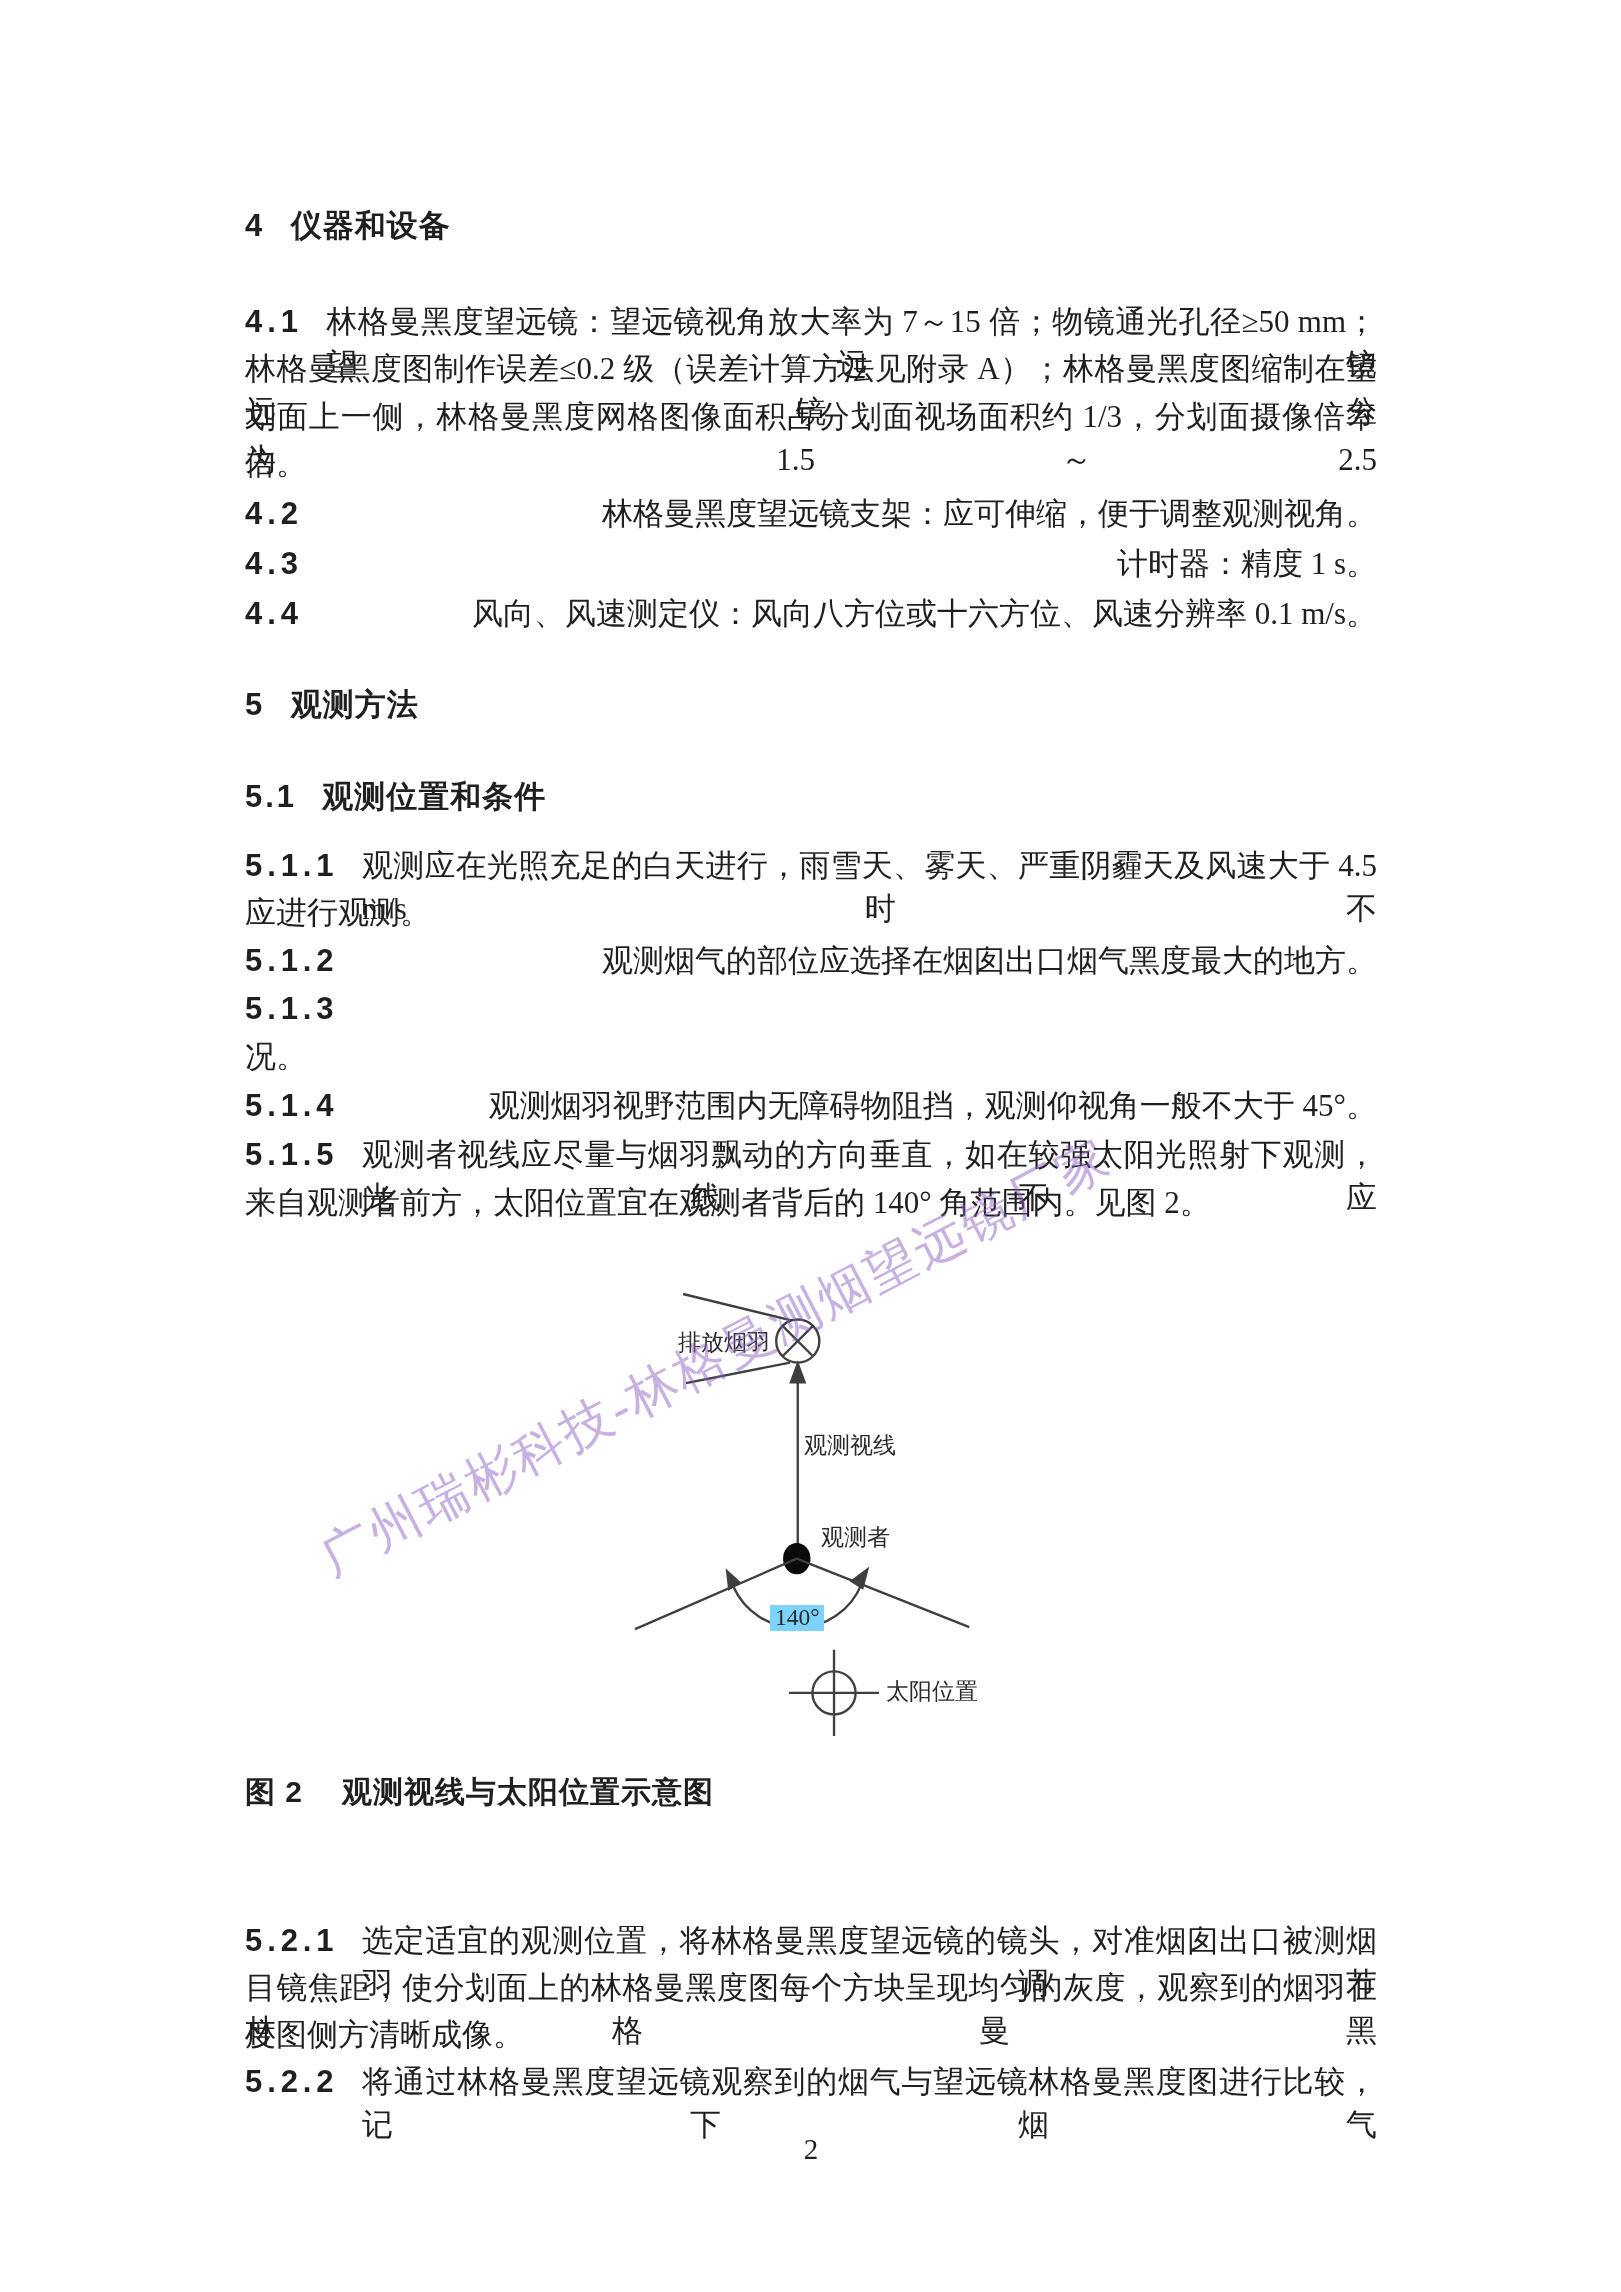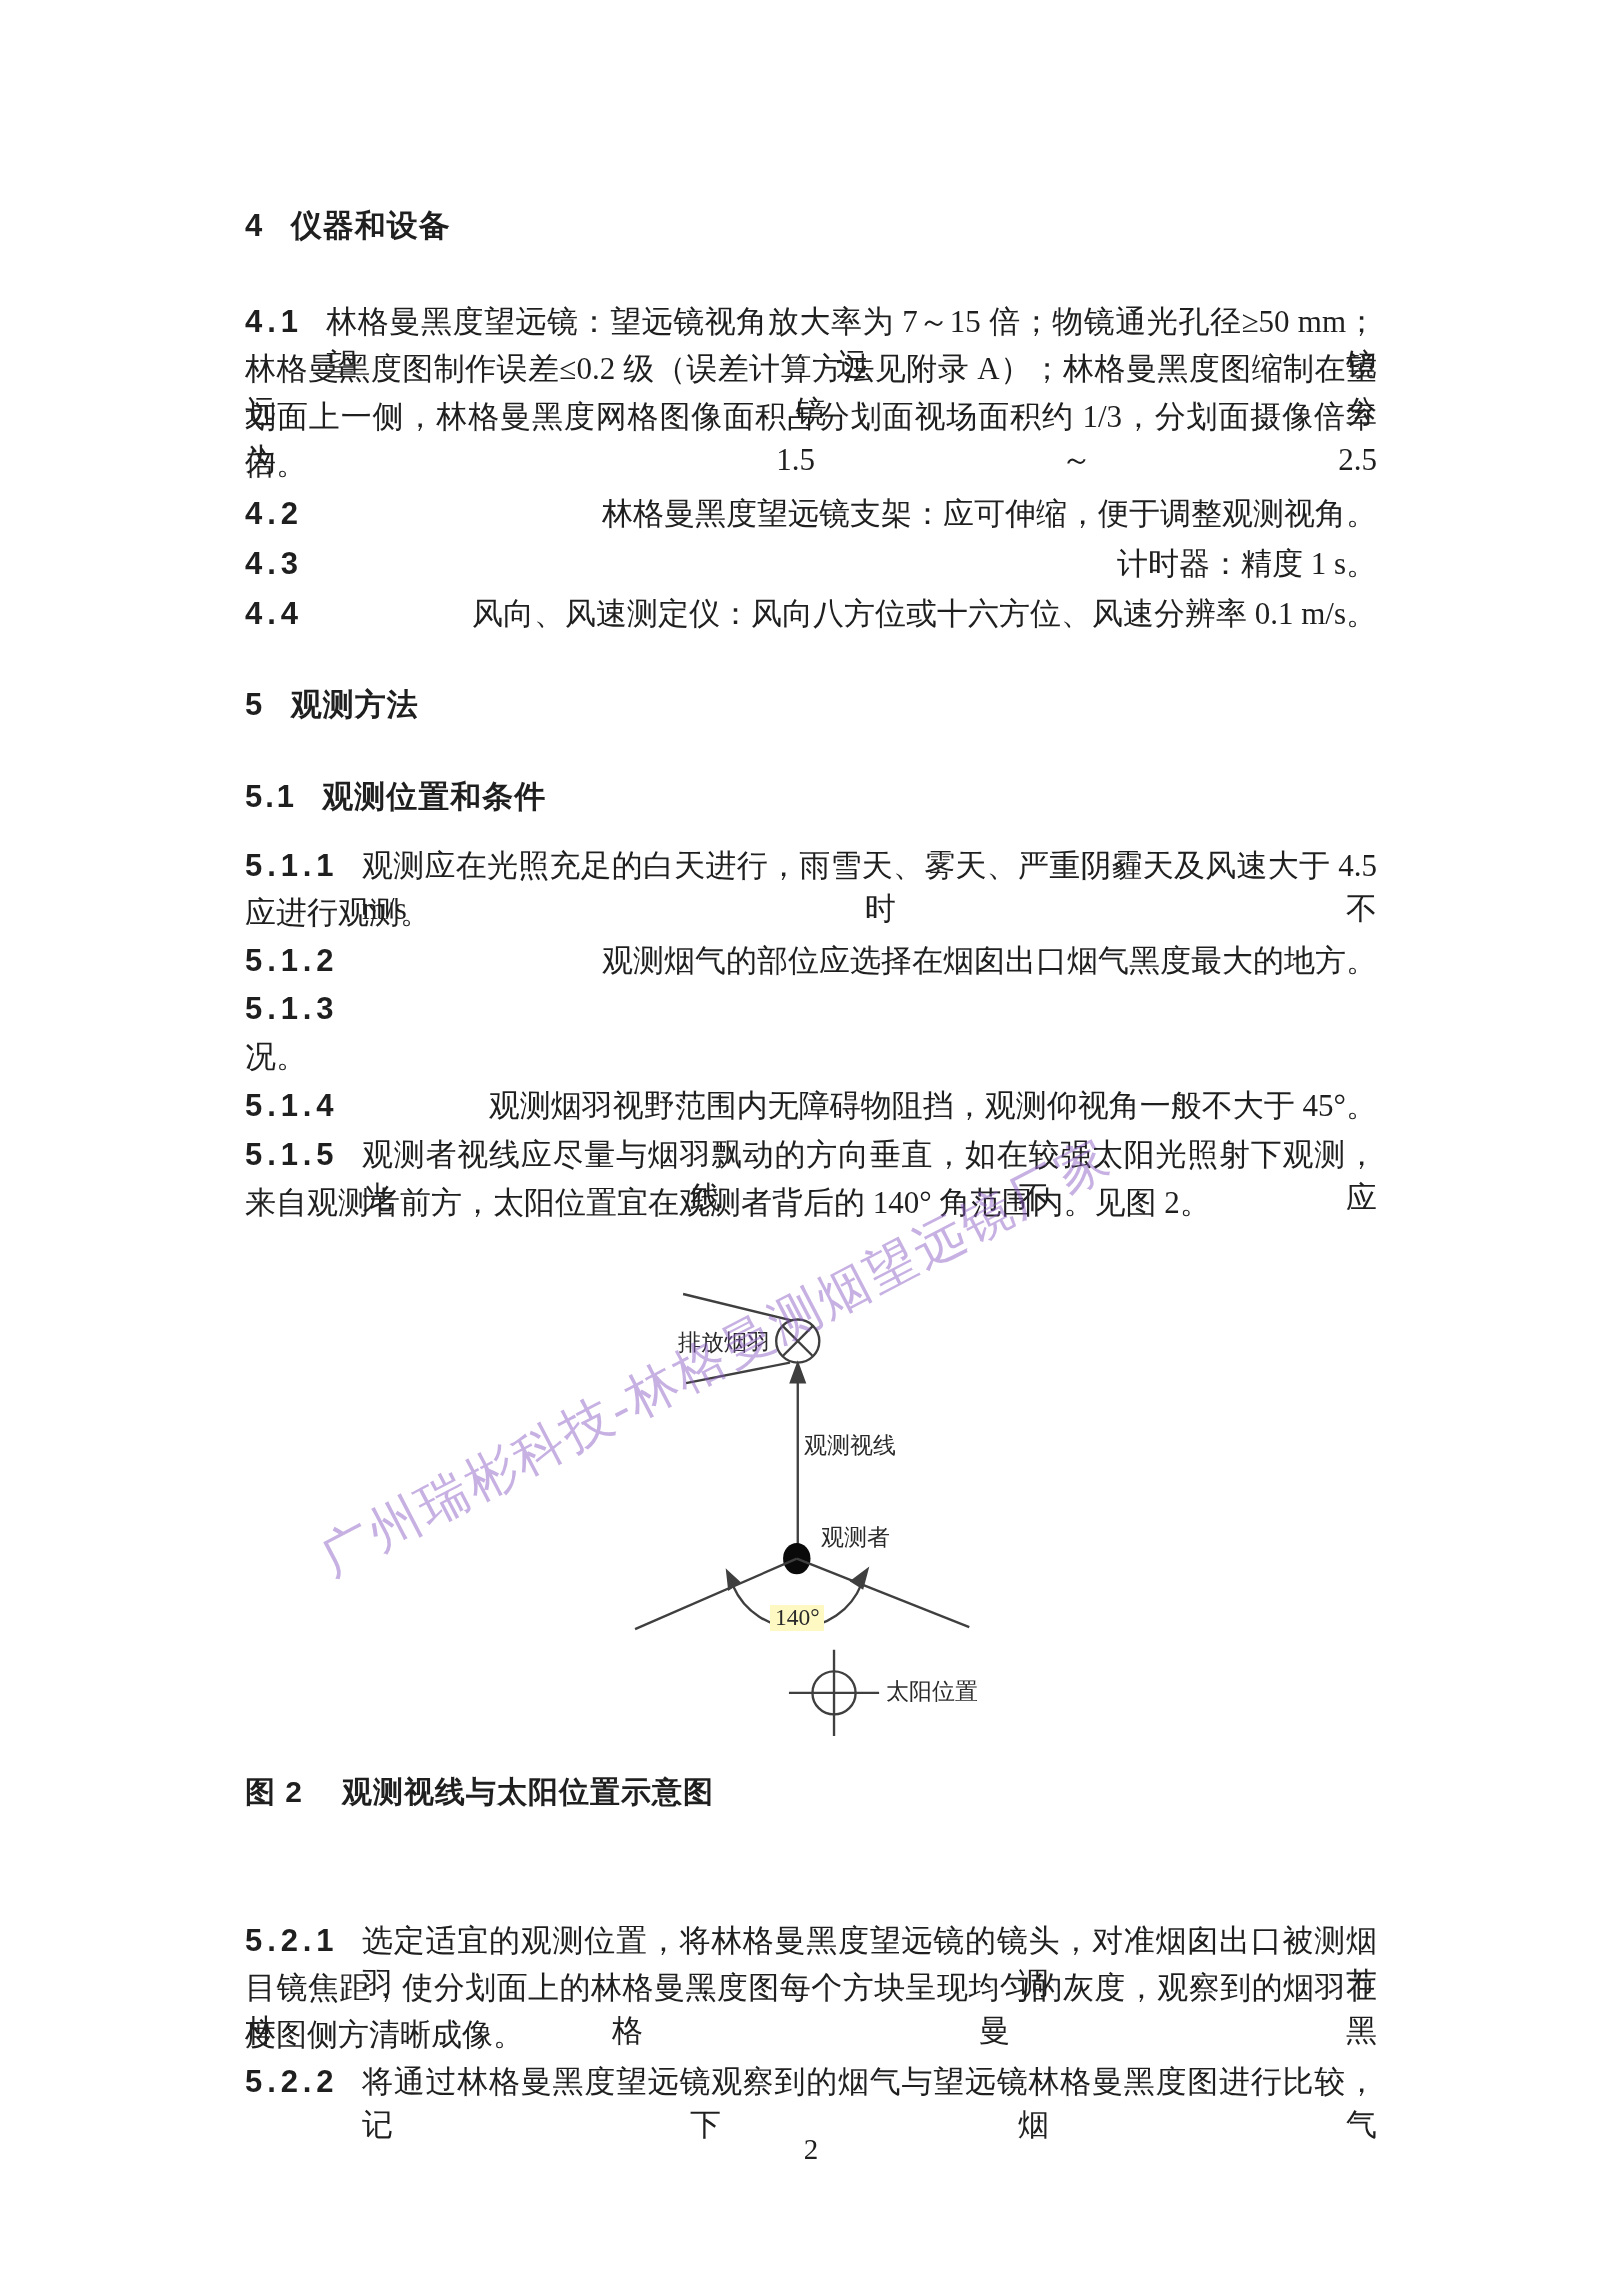--- a/index.html
+++ b/index.html
@@ -22,21 +22,21 @@
   .fill{flex:1 1 auto;text-align:justify;text-align-last:justify;white-space:normal;}
   .fill-left{flex:1 1 auto;text-align:right;white-space:nowrap;}
   .just{text-align:justify;text-align-last:justify;white-space:normal;}
   .hrow{font-family:"Liberation Sans", sans-serif;font-weight:700;}
   .hrow .num{letter-spacing:2.9px;margin-right:25.5px;}
   .htitle{letter-spacing:1px;}
   .flabel{
     position:absolute;font-size:23px;line-height:25.5px;color:#2a2a2a;
     white-space:nowrap;z-index:2;font-family:"Liberation Serif", serif;
   }
-  .angle-label{background:#fef9c3;padding:0 4.9px;font-size:23.5px;}
+  .angle-label{background:#7dd3fc;padding:0 4.9px;font-size:23.5px;}
   .caption{
     position:absolute;left:245px;width:1137px;top:1772px;height:39px;line-height:39px;
     text-align:left;font-family:"Liberation Sans", sans-serif;font-weight:700;
     font-size:30px;z-index:2;letter-spacing:1px;
   }
   .caption .cap-title{margin-left:39px;}
   .pagenum{
     position:absolute;left:245px;width:1132px;top:2128px;height:43px;line-height:43px;
     text-align:center;font-size:29px;z-index:2;
   }

